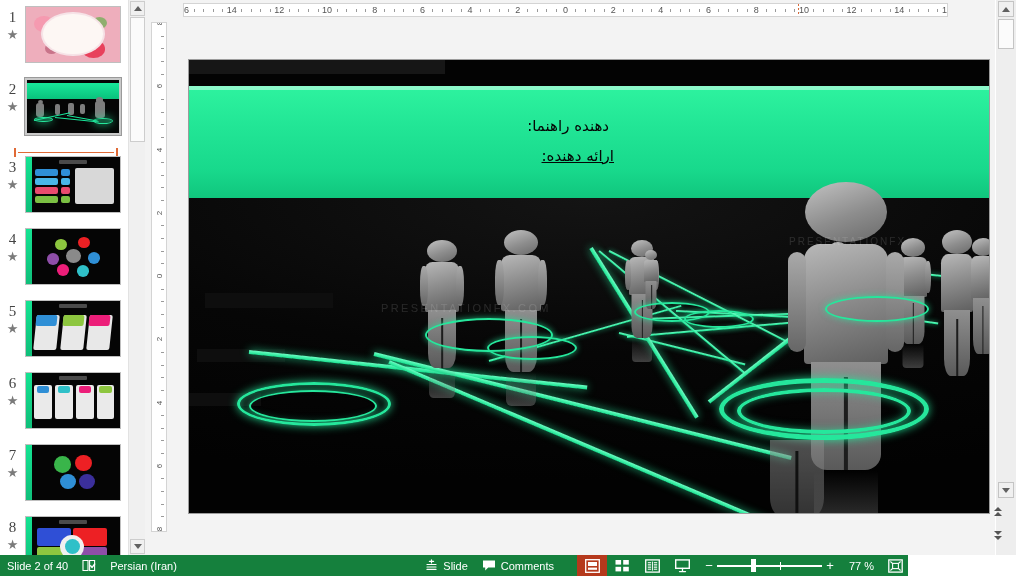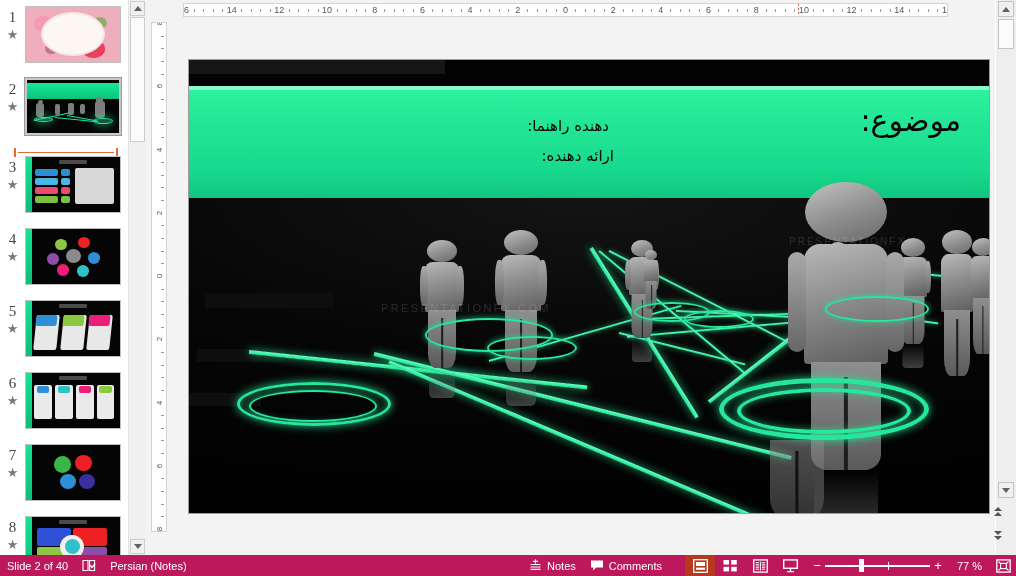--- a/index.html
+++ b/index.html
@@ -186,21 +186,21 @@
   .beam.thin { height: 2px; box-shadow: 0 0 5px rgba(38,231,156,.7); }
 
   .slide-text {
     position:absolute; color:#050505;
     direction: rtl; unicode-bidi: bidi-override;
     font-family: "DejaVu Sans", sans-serif;
     white-space: nowrap;
   }
   #s-title { right: 28px; top: 44px; font-size: 30px; line-height: 34px; }
   #s-sub1 { right: 380px; top: 56px; font-size: 15px; line-height: 20px; }
-  #s-sub2 { right: 375px; top: 86px; font-size: 15px; line-height: 20px; }
+  #s-sub2 { right: 375px; top: 86px; font-size: 15px; line-height: 20px; text-decoration: underline; }
 
   #s-watermark, #s-watermark2 {
     position:absolute; color: rgba(255,255,255,.13);
     font-size: 11px; letter-spacing: 2.4px; font-family:"Liberation Sans", sans-serif;
     user-select:none; white-space:nowrap;
   }
   #s-watermark { left: 192px; top: 242px; }
   #s-watermark2 { left: 600px; top: 176px; font-size: 10px; letter-spacing:2px; }
 
   
@@ -224,22 +224,22 @@
     width:0; height:0;
     border-left: 4px solid transparent; border-right: 4px solid transparent;
   }
   .dbl.up .a1 { top: 3px; border-bottom: 4px solid #555; }
   .dbl.up .a2 { top: 8px; border-bottom: 4px solid #555; }
   .dbl.down .a1 { top: 3px; border-top: 4px solid #555; }
   .dbl.down .a2 { top: 8px; border-top: 4px solid #555; }
 
   
   #statusbar {
-    position:absolute; left:0; bottom:0; width:1016px; height:21px;
-    background:#be185d; color:#ffffff; font-size:11px;
+    position:absolute; left:0; bottom:0; width:908px; height:21px;
+    background:#15803d; color:#ffffff; font-size:11px;
     display:flex; align-items:center;
   }
   #statusbar .sb-item { display:flex; align-items:center; height:21px; padding: 0 7px; gap:5px; }
   #sb-slidecount { padding-left: 6px; }
   #sb-lang { }
   .sb-spacer { flex: 1 1 auto; }
   .view-btn {
     width: 30px; height: 21px; display:flex; align-items:center; justify-content:center;
   }
   .view-btn.active { background:#b5391c; }
@@ -673,21 +673,20 @@
         <div class="ring" style="left:548px;top:328px;width:174px;height:46px;border-width:4px;"></div>
         <div class="ring thin" style="left:636px;top:236px;width:104px;height:26px;"></div>
 
         <div class="fig" style="left:578px;top:380px;width:60px;height:80px;opacity:.55;">
           <div class="legs" style="top:0;width:54px;height:78px;"></div>
         </div>
 
         <div id="s-watermark">PRESENTATIONFX.COM</div>
         <div id="s-watermark2">PRESENTATIONFX</div>
 
-        <div class="slide-text" id="s-title">موضوع:</div>
         <div class="slide-text" id="s-sub1">دهنده راهنما:</div>
         <div class="slide-text" id="s-sub2">ارائه دهنده:</div>
       </div>
     </div>
   </div>
 
   <div id="edit-scroll">
     <div class="track"></div>
     <div class="eb" style="top:1px;">
       <span class="sb-arrow up"></span>
@@ -710,30 +709,30 @@
     </div>
     <div class="sb-item btn">
       <svg width="14" height="13" viewBox="0 0 14 13">
         <path d="M1 1.5h5v10H1z" fill="none" stroke="#fff" stroke-width="1.1"></path>
         <path d="M6 1.5h0.2" fill="none" stroke="#fff" stroke-width="1.1"></path>
         <path d="M7.6 1.5h5v10h-5z" fill="none" stroke="#fff" stroke-width="1.1"></path>
         <path d="M8.6 6.8l1.5 1.6 2.6-3.4" fill="none" stroke="#fff" stroke-width="1.4" stroke-linecap="round" stroke-linejoin="round"></path>
       </svg>
     </div>
     <div class="sb-item btn" id="sb-lang">
-      <span>Persian (Notes)</span>
+      <span>Persian (Iran)</span>
     </div>
 
     <div class="sb-spacer"></div>
 
     <div class="sb-item btn">
       <svg width="13" height="13" viewBox="0 0 13 13">
         <path d="M6.5 0.8v3.2M4.4 2.4h4.2M2 5.5h9M2 8h9M2 10.4h9" stroke="#fff" stroke-width="1.2" fill="none" stroke-linecap="round"></path>
       </svg>
-      <span>Notes</span>
+      <span>Slide</span>
     </div>
 
     <div class="sb-item btn">
       <svg width="14" height="13" viewBox="0 0 14 13">
         <path d="M1 1.4h12v7.2H6.2L3.2 11.6V8.6H1z" fill="#fff"></path>
       </svg>
       <span>Comments</span>
     </div>
 
     <div style="width:16px;"></div>

